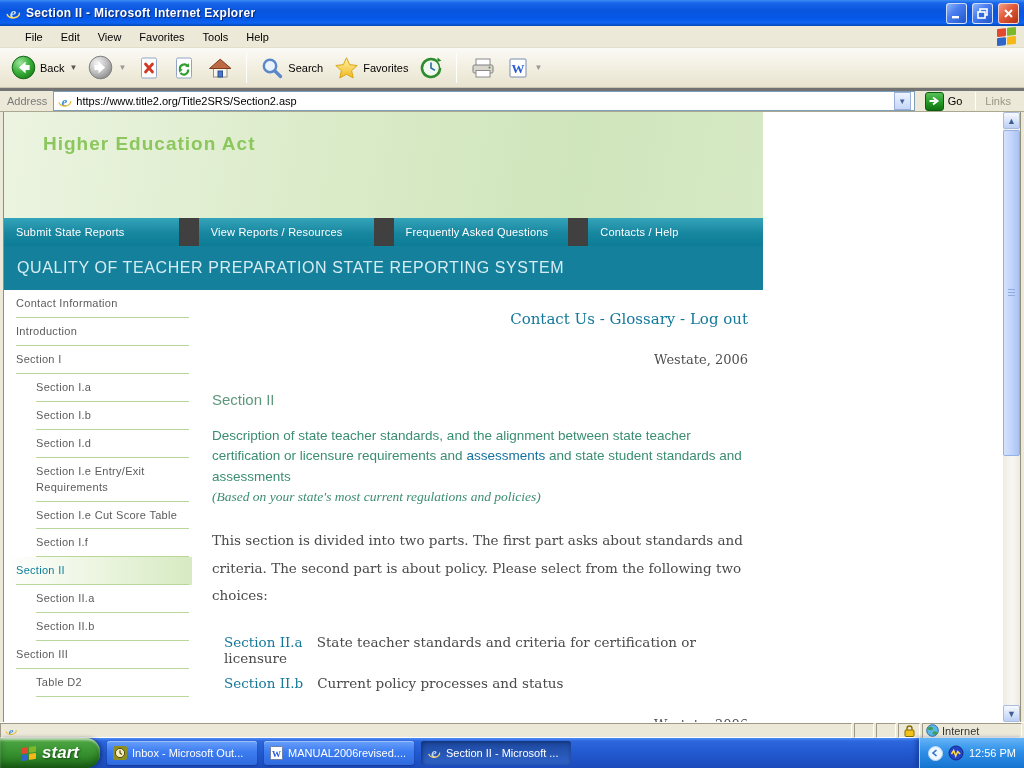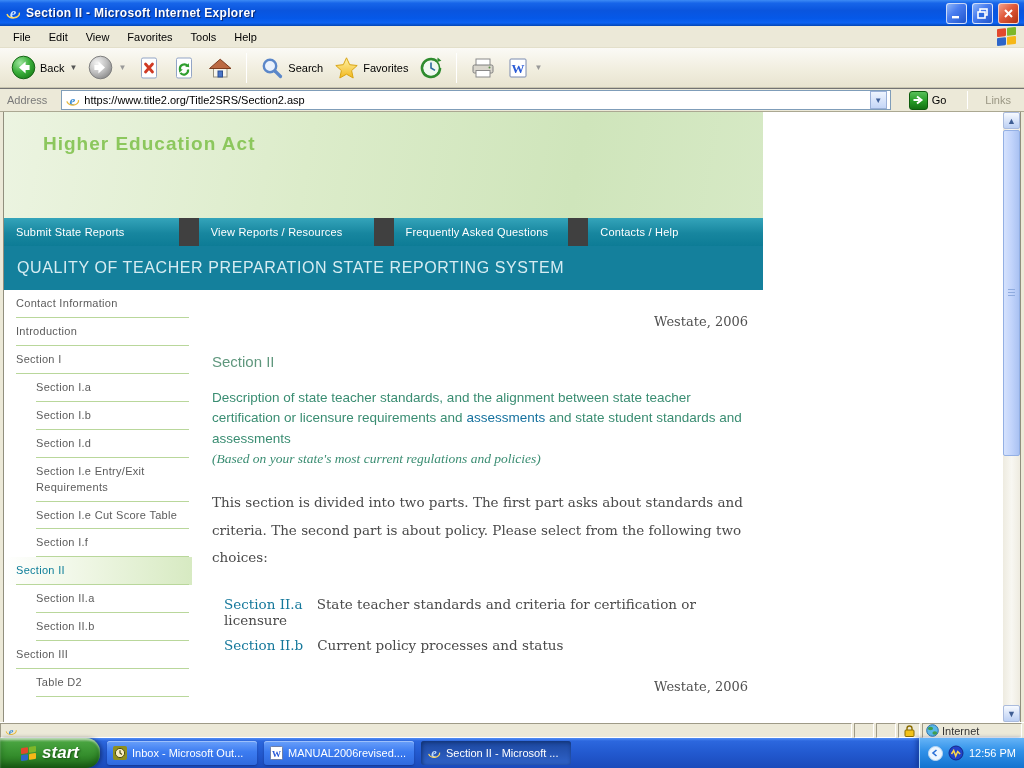--- a/index.html
+++ b/index.html
@@ -12,40 +12,40 @@
     background:linear-gradient(180deg,#3d8bf5 0%,#1765e9 12%,#0a55de 40%,#0558e8 70%,#0d63f2 88%,#0446b4 100%);
     display:flex;align-items:center;padding:0 5px;gap:5px;}
   .titlebar .title{flex:1;color:#fff;font-weight:bold;font-size:12px;text-shadow:1px 1px 1px #0a246a;letter-spacing:.3px;}
   .win-btn{width:21px;height:21px;border-radius:3px;border:1px solid rgba(255,255,255,.75);
     display:flex;align-items:center;justify-content:center;}
   .btn-blue{background:linear-gradient(135deg,#8fb6f8 0%,#4a7ef0 40%,#1f55cc 100%);}
   .btn-close{background:linear-gradient(135deg,#f3a28c 0%,#e0593a 45%,#b23112 100%);}
 
   
   .menubar{position:absolute;left:0;top:26px;width:1024px;height:22px;background:#ece9d8;
-    display:flex;align-items:center;padding-left:4px;border-bottom:1px solid #e3dfca;}
+    display:flex;align-items:center;padding-left:16px;border-bottom:1px solid #e3dfca;}
   .menu-item{font-size:11px;color:#000;padding:3px 9px;}
   .menubar .spacer{flex:1;}
   .winflag{display:grid;grid-template-columns:9px 9px;grid-template-rows:8px 8px;gap:1px;transform:skewY(-6deg);margin-right:8px;}
   .winflag i{display:block;border-radius:1px;}
   .winflag .p1{background:#e2482c;} .winflag .p2{background:#7eb72a;}
   .winflag .p3{background:#2e66c9;} .winflag .p4{background:#f6b717;}
 
   
   .toolbar{position:absolute;left:0;top:48px;width:1024px;height:40px;
     background:linear-gradient(180deg,#fbfaf6 0%,#f1eedf 55%,#e8e4d0 100%);
     border-bottom:1px solid #c9c5b0;display:flex;align-items:center;padding:0 8px;gap:5px;}
   .tb-btn{display:flex;align-items:center;gap:4px;font-size:11px;color:#000;padding:2px 3px;}
   .dd{font-size:8px;color:#555;margin-left:1px;}
   .dd.gray{color:#999;}
   .tb-sep{width:1px;height:30px;background:#c6c2ac;border-right:1px solid #fff;margin:0 5px;}
 
   
   .addressbar{position:absolute;left:0;top:88px;width:1024px;height:24px;background:#ece9d8;
-    border-top:1px solid #737373;border-bottom:1px solid #aba892;display:flex;align-items:center;padding:0 3px 0 7px;gap:14px;}
+    border-top:3px solid #737373;border-bottom:1px solid #aba892;display:flex;align-items:center;padding:0 3px 0 7px;gap:6px;}
   .addr-label{font-size:11px;color:#7a7a7a;}
   .addr-input{flex:1;height:20px;background:#fff;border:1px solid #7f9db9;display:flex;align-items:center;padding:0 3px;gap:4px;}
   .addr-url{font-size:11px;color:#000;}
   .addr-dd{width:17px;height:18px;margin-left:auto;background:linear-gradient(180deg,#eef4fe 0%,#c4d6f7 100%);
     border:1px solid #9ab0d8;display:flex;align-items:center;justify-content:center;font-size:8px;color:#41629b;}
   .go-wrap{display:flex;align-items:center;gap:4px;padding:0 4px;justify-content:flex-end;}
   .go-icon{width:19px;height:19px;border-radius:3px;background:linear-gradient(180deg,#59c059 0%,#259a25 55%,#127112 100%);
     border:1px solid #0e5c0e;display:flex;align-items:center;justify-content:center;}
   .go-label{font-size:11px;color:#000;}
   .links-sep{width:1px;height:18px;background:#bdb9a4;border-right:1px solid #fff;margin:0 3px;}
@@ -335,20 +335,23 @@
         <div class="side-row sub"><span>Section I.f</span></div>
         <div class="side-row active"><span>Section II</span></div>
         <div class="side-row sub"><span>Section II.a</span></div>
         <div class="side-row sub"><span>Section II.b</span></div>
         <div class="side-row"><span>Section III</span></div>
         <div class="side-row sub"><span>Table D2</span></div>
 
       </div>
 
       <div class="main">
+        <div class="links-row">
+          <a>Contact Us</a><span> - </span><a>Glossary</a><span> - </span><a>Log out</a>
+        </div>
         <div class="westate">Westate, 2006</div>
         <div class="sec-head">Section II</div>
         <div class="desc">
           <span>Description of state teacher standards, and the alignment between state teacher certification or licensure requirements and </span><a>assessments</a><span> and state student standards and assessments</span>
           <div class="note">(Based on your state's most current regulations and policies)</div>
         </div>
         <div class="body-par">This section is divided into two parts. The first part asks about standards and criteria. The second part is about policy. Please select from the following two choices:</div>
         <div class="choices">
           <div class="choice">
             <a>Section II.a</a><span>State teacher standards and criteria for certification or licensure</span>

